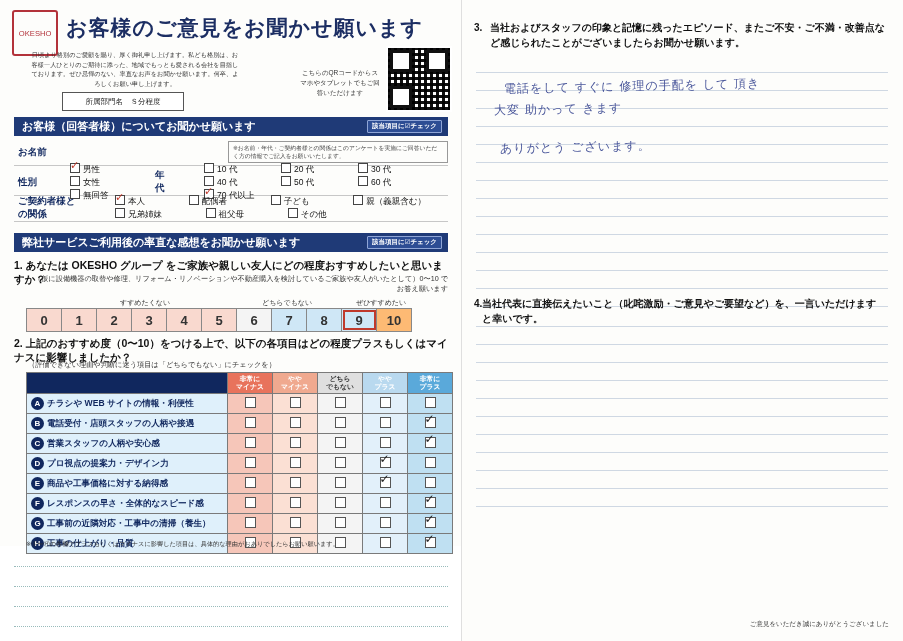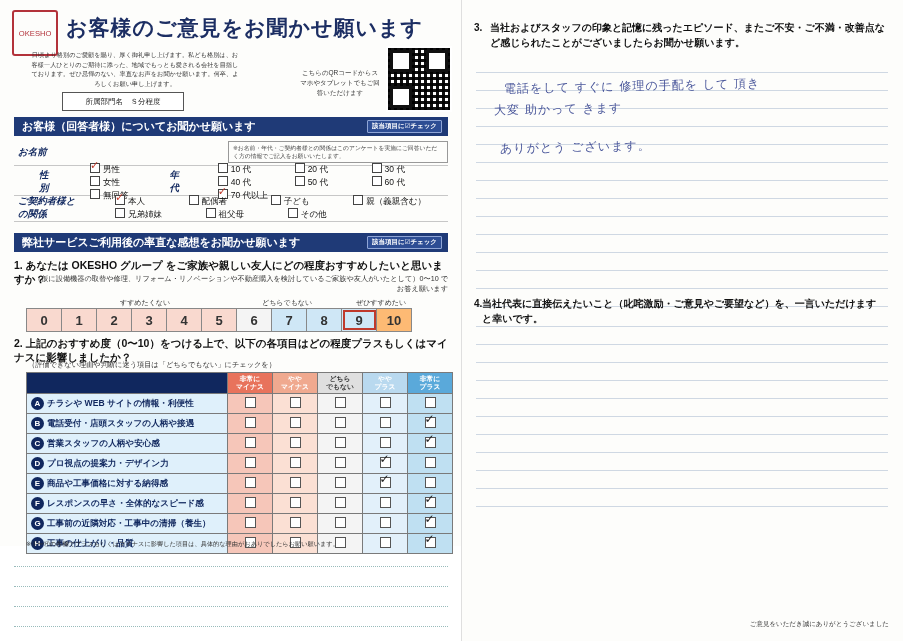--- a/index.html
+++ b/index.html
@@ -26,21 +26,21 @@
   .qr::after{right:2px;top:2px;}
   .qr i{position:absolute;left:2px;bottom:2px;width:16px;height:16px;border:3px solid #111;background:#fff;}
   
   .bar{position:absolute;left:14px;width:434px;height:19px;background:#1f3a77;color:#fff;font-size:11px;font-weight:bold;
        display:flex;align-items:center;padding-left:8px;box-sizing:border-box;}
   .bar .chk{position:absolute;right:6px;top:3px;background:#2d4d94;border:1px solid #8fa5d6;color:#fff;font-size:6.5px;
             padding:1px 4px;border-radius:1px;}
   
   .row{position:absolute;left:14px;width:434px;font-size:9.5px;color:#111;}
   .rowline{border-bottom:1px solid #c7c7c7;height:26px;display:flex;align-items:center;}
-  .lbl{width:92px;padding-left:4px;font-weight:bold;color:#10275e;font-size:9.5px;font-style:italic;}
+  .lbl{width:92px;padding-left:4px;font-weight:bold;color:#10275e;font-size:9.5px;}
   .note{font-size:5.8px;line-height:8px;color:#444;border:1px solid #999;padding:2px 4px;}
   .cb{display:inline-block;width:8px;height:8px;border:1px solid #444;background:#fff;margin-right:3px;vertical-align:-1px;position:relative;}
   .cb.on::after{content:"✓";position:absolute;left:-1px;top:-5px;font-size:11px;color:#c0392b;font-weight:bold;}
   .opt{display:inline-block;margin-right:9px;font-size:8.5px;white-space:nowrap;padding-left:32px;}
   
   .q{position:absolute;left:14px;font-size:10.5px;color:#111;font-weight:bold;}
   .qsub{position:absolute;left:28px;font-size:7.2px;color:#333;line-height:10px;font-weight:normal;}
   .scale{position:absolute;left:26px;display:flex;border:1px solid #888;}
   .scale .c{width:34px;height:22px;border-right:1px solid #888;display:flex;align-items:center;justify-content:center;
             font-size:13px;font-weight:bold;color:#333;}
@@ -92,21 +92,21 @@
       <span class="chk">該当項目に☑チェック</span>
     </div>
 
     <div class="row rowline" style="top:139px;">
       <div class="lbl">お名前</div>
       <div style="flex:1;"></div>
       <div class="note" style="width:210px;">※お名前・年代・ご契約者様との関係はこのアンケートを実施にご回答いただく方の情報でご記入をお願いいたします。</div>
     </div>
 
     <div class="row rowline" style="top:169px;">
-      <div class="lbl" style="width:40px;margin-left:21px;">性別</div>
+      <div class="lbl" style="width:40px;">性別</div>
       <div>
         <span class="opt"><i class="cb on"></i><span>男性</span></span>
         <span class="opt"><i class="cb"></i><span>女性</span></span>
         <span class="opt"><i class="cb"></i><span>無回答</span></span>
       </div>
       <div class="lbl" style="width:34px;">年代</div>
       <div>
         <span class="opt"><i class="cb"></i><span>10 代</span></span>
         <span class="opt"><i class="cb"></i><span>20 代</span></span>
         <span class="opt"><i class="cb"></i><span>30 代</span></span>

